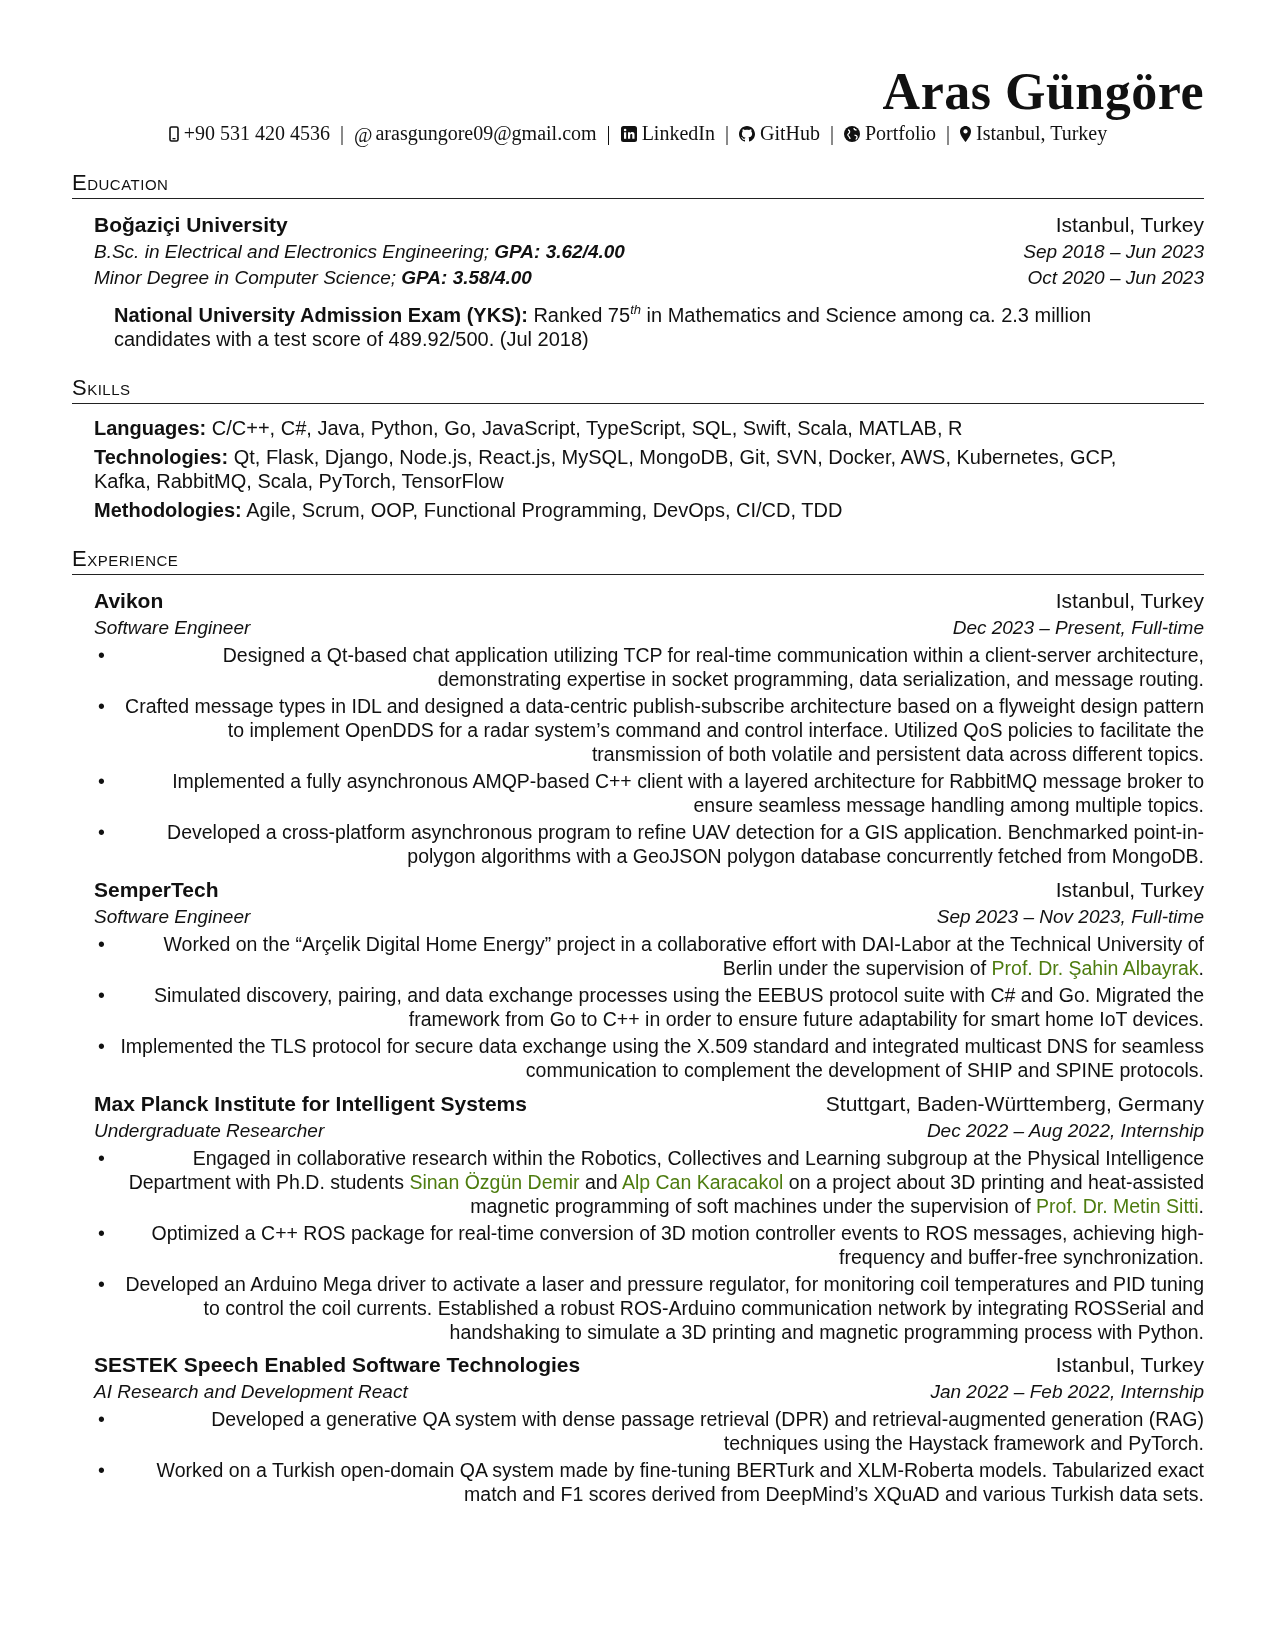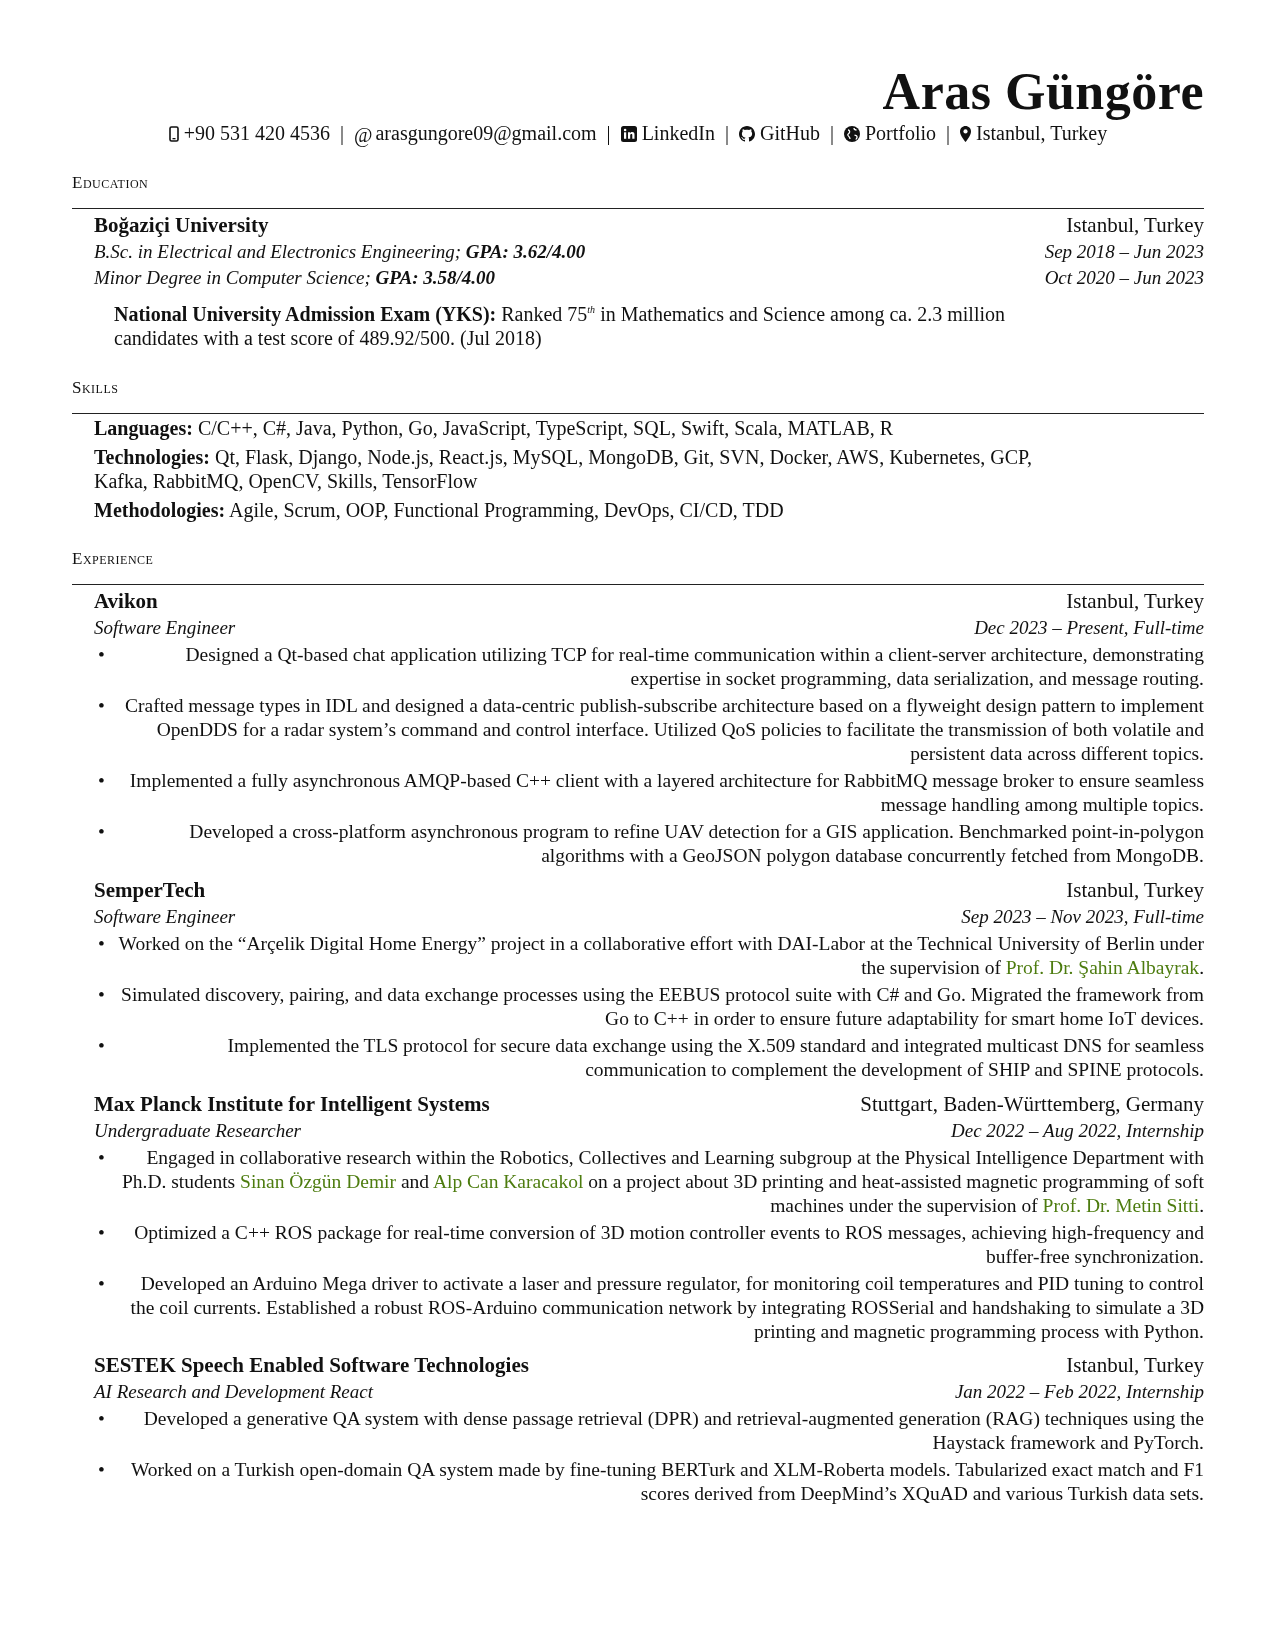--- a/index.html
+++ b/index.html
@@ -18,37 +18,37 @@
     position: absolute; top: 121px; left: 0; width: 1132px; text-align: center;
     font-family: Liberation Serif, serif; font-size: 20px; line-height: 24px;
     white-space: nowrap;
   }
   .contact .sep { margin: 0 5px; }
   .contact .ic { display: inline-block; vertical-align: -2px; margin-right: 5px; }
   .contact a { color: #111; text-decoration: none; }
 
   .section-title {
     position: absolute; left: 0; width: 1132px;
-    font-family: Liberation Serif, serif; font-size: 17px; font-variant: small-caps;
+    font-family: Liberation Sans, sans-serif; font-size: 22px; font-variant: small-caps;
     letter-spacing: 0.5px; line-height: 26px;
-    border-bottom: 1.3px solid #222; padding-bottom: 12px;
+    border-bottom: 1.3px solid #222; padding-bottom: 2px;
   }
-  .block { position: absolute; left: 22px; width: 1110px; font-family: Liberation Serif, serif; font-size: 20px; }
+  .block { position: absolute; left: 22px; width: 1110px; font-family: Liberation Sans, sans-serif; font-size: 20px; }
   .row { display: flex; justify-content: space-between; white-space: nowrap; }
   .bold { font-weight: bold; }
   .org { font-weight: bold; font-size: 21px; line-height: 28px; }
   .loc { font-size: 21px; line-height: 28px; }
   .sub { font-style: italic; font-size: 19px; line-height: 26px; }
   .ln { line-height: 24px; }
   ul.bullets { margin: 2px 0 0 0; padding: 0 0 0 46px; list-style: none; text-align: right; }
   ul.bullets li { position: relative; line-height: 24px; margin-bottom: 3px; font-size: 19.5px; }
   ul.bullets li::before { content: "\2022"; position: absolute; left: -20px; top: 0; }
   a.lnk { color: #4d7c0f; text-decoration: none; }
   .skill { line-height: 24px; margin-bottom: 5px; font-size: 20px; }
-  sup { font-style: italic; font-size: 10px; }
+  sup { font-style: italic; font-size: 13px; }
 </style>
 </head>
 <body>
 
 <div class="page">
 
   <div class="name">Aras Güngöre</div>
   <div class="contact">
     <span class="ic"><svg width="10" height="16" viewBox="0 0 10 16">
           <rect x="1" y="1" width="8" height="14" rx="1.5" fill="none" stroke="#111" stroke-width="1.6"></rect>
@@ -95,21 +95,21 @@
     </div>
     <div style="padding-left:20px;margin-top:7px" class="ln">
       <div><span class="bold">National University Admission Exam (YKS):</span> <span>Ranked 75</span><sup>th</sup><span> in Mathematics and Science among ca. 2.3 million</span></div>
       <div>candidates with a test score of 489.92/500. (Jul 2018)</div>
     </div>
   </div>
 
   <div class="section-title" style="top:375px">Skills</div>
   <div class="block" style="top:416px">
     <div class="skill"><span class="bold">Languages:</span> <span>C/C++, C#, Java, Python, Go, JavaScript, TypeScript, SQL, Swift, Scala, MATLAB, R</span></div>
-    <div class="skill"><span class="bold">Technologies:</span> <span>Qt, Flask, Django, Node.js, React.js, MySQL, MongoDB, Git, SVN, Docker, AWS, Kubernetes, GCP,</span><br><span>Kafka, RabbitMQ, OpenCV, Skills, TensorFlow</span></div>
+    <div class="skill"><span class="bold">Technologies:</span> <span>Qt, Flask, Django, Node.js, React.js, MySQL, MongoDB, Git, SVN, Docker, AWS, Kubernetes, GCP,</span><br><span>Kafka, RabbitMQ, Scala, PyTorch, TensorFlow</span></div>
     <div class="skill"><span class="bold">Methodologies:</span> <span>Agile, Scrum, OOP, Functional Programming, DevOps, CI/CD, TDD</span></div>
   </div>
 
   <div class="section-title" style="top:546px">Experience</div>
 
   <div class="block" style="top:587px">
     <div class="row">
       <span class="org">Avikon</span>
       <span class="loc">Istanbul, Turkey</span>
     </div>

